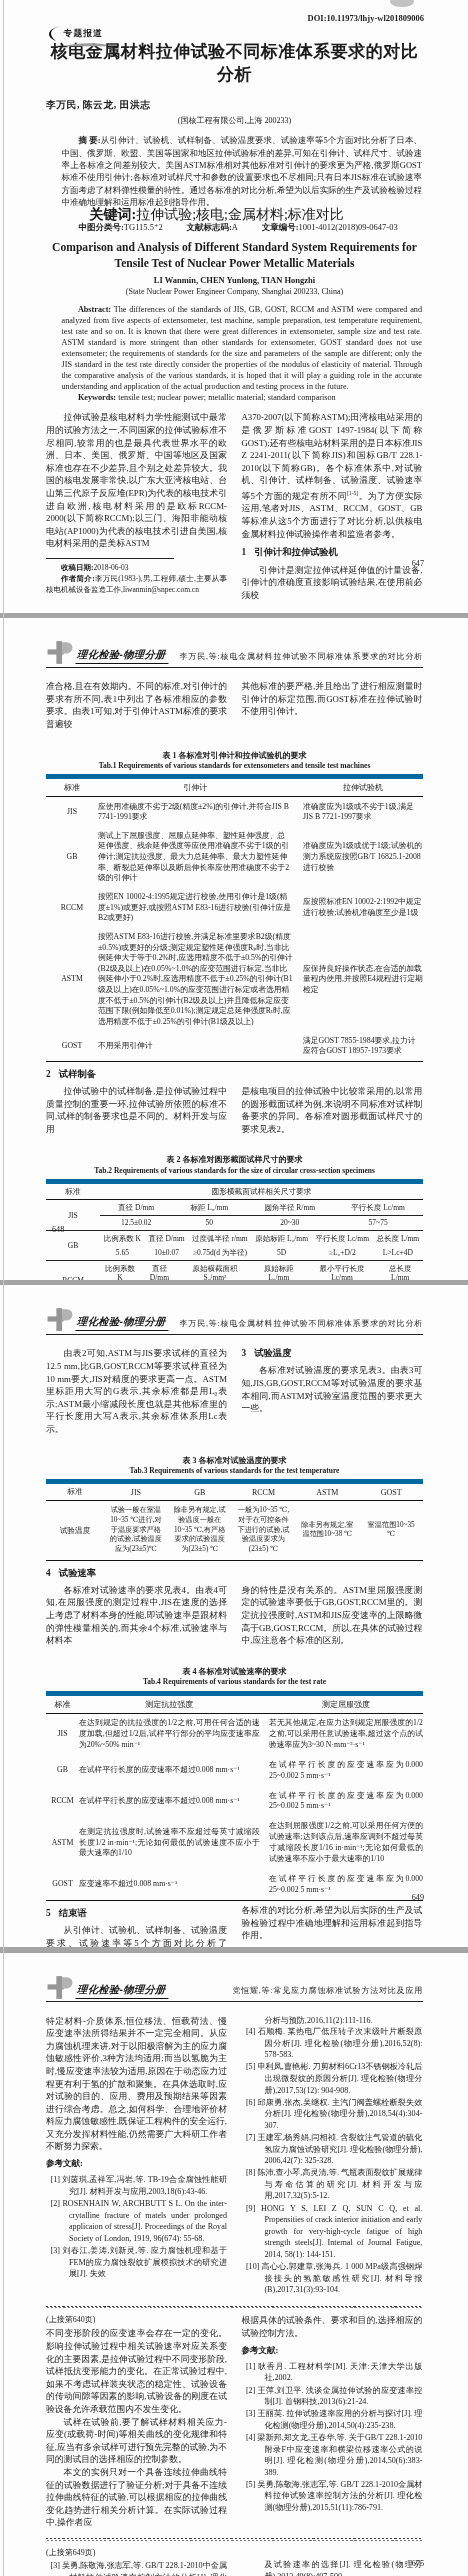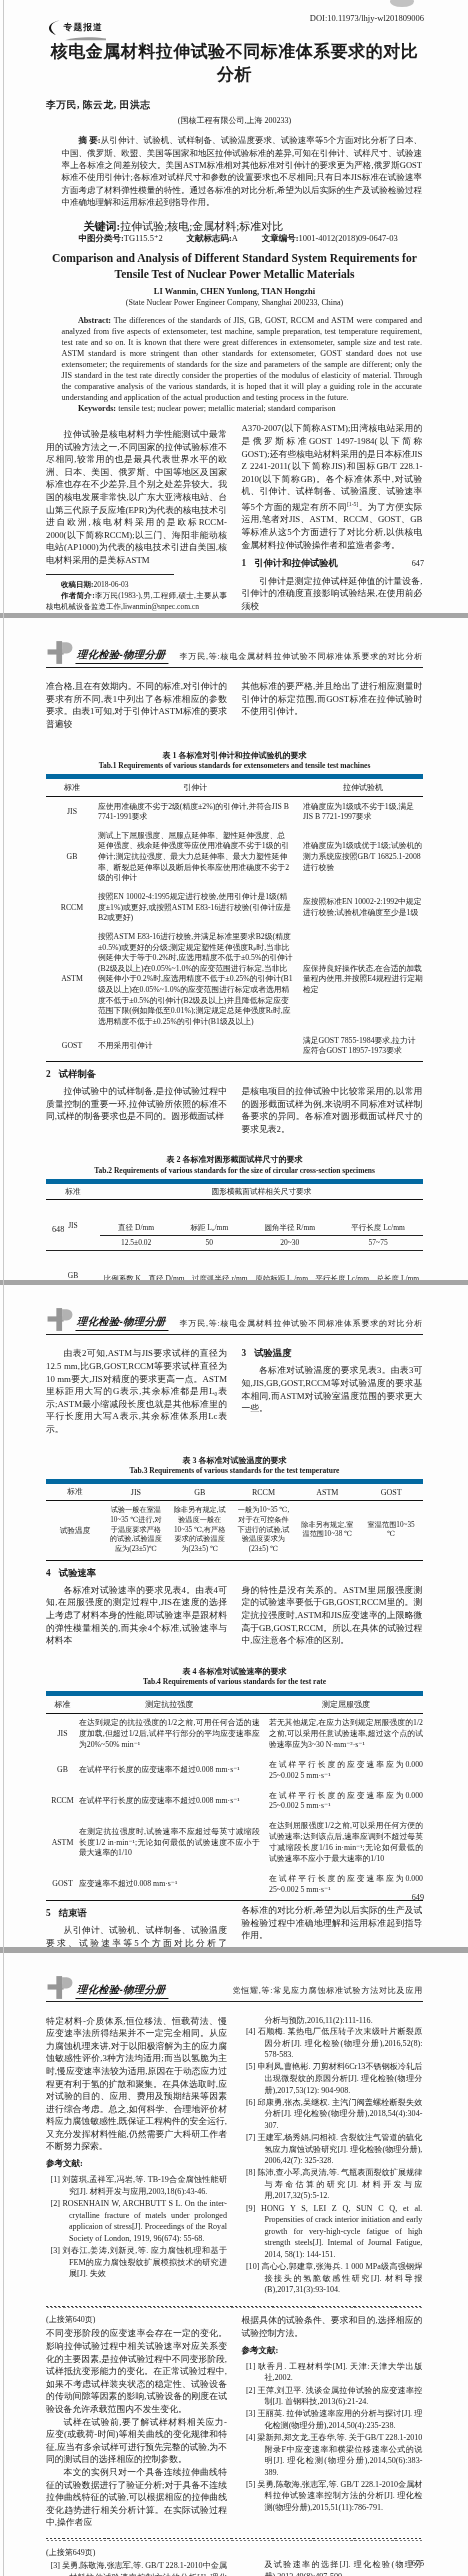--- a/index.html
+++ b/index.html
@@ -8,39 +8,39 @@
   .topstrip{position:absolute;top:0;left:0;right:0;height:1px;background:#cfcfcf;}
   .page{position:relative;width:468px;box-sizing:border-box;background:#fdfdfd;overflow:hidden;padding:0 45px 0 46px;}
   .ph1{height:613px;}.ph2{height:662px;}.ph3{height:662px;}.ph4{height:660px;}
   .page-sep{height:5.2px;background:#a5a5a5;}
   p{margin:0;}
   .ind{text-indent:2em;}
   .body{font-size:8.8px;line-height:12.6px;text-align:justify;}
   .cols{display:flex;gap:14.4px;}
   .col{width:181px;}
   
-  .corner{position:absolute;left:46px;top:19px;display:flex;align-items:center;gap:2.1px;}
+  .corner{position:absolute;left:46px;top:25px;display:flex;align-items:center;gap:2.1px;}
   .corner .ct{font-weight:bold;font-size:8.8px;letter-spacing:1px;}
   .corner .uswoosh{position:absolute;left:17.5px;top:15.5px;}
-  .doi{position:absolute;right:44px;top:13.4px;font-weight:normal;font-size:8.5px;}
+  .doi{position:absolute;right:44px;top:13.4px;font-weight:bold;font-size:8.5px;}
   .blob{position:absolute;top:-4.1px;right:54px;width:24px;height:11.3px;background:#b7b7b7;border-radius:50%;opacity:.85;}
   h1.title{margin:0;padding-top:40px;text-align:center;font-size:17px;line-height:23px;letter-spacing:0.5px;font-weight:bold;}
   .authors{margin-top:13.4px;font-size:9.8px;font-weight:bold;letter-spacing:0.5px;}
   .affil{margin-top:2.6px;text-align:center;font-size:8px;}
   .meta{margin:8.2px 1px 0 15.5px;}
   .cnabs{font-size:8.5px;line-height:12.4px;text-align:justify;text-indent:2em;}
-  .kwline{font-size:11px;line-height:12.4px;text-indent:2em;margin-top:11px;}
+  .kwline{font-size:14px;line-height:12.4px;text-indent:2em;}
   .clcline{font-size:8.5px;line-height:12.4px;text-indent:2em;}
   .clcline .gap{display:inline-block;width:21.6px;}
   h2.entitle{margin:6.2px 0 0;text-align:center;font-size:11.6px;line-height:16px;font-weight:bold;}
   .enauthors{margin-top:3.6px;text-align:center;font-size:8.5px;font-weight:bold;}
   .enaffil{margin-top:1.5px;text-align:center;font-size:8px;}
   .enabs{font-size:8.2px;line-height:11px;text-align:justify;text-indent:2em;margin-top:4.6px;}
   .enkw{font-size:8.2px;line-height:11.3px;text-indent:2em;margin-top:0.5px;}
-  .p1cols{margin-top:7.7px;align-items:flex-end;}
+  .p1cols{margin-top:7.7px;}
   .fnrule{border-top:0.8px solid #222;width:128px;margin:7.7px 0 4.6px;}
   .fn{font-size:7.5px;line-height:10.8px;text-align:justify;text-indent:2em;}
   .fn b{font-weight:bold;}
   .pagenoR{position:absolute;right:44px;bottom:45px;font-size:8.2px;}
   .pagenoL{position:absolute;left:52px;bottom:46px;font-size:8.2px;}
   
   .runhead{display:flex;align-items:flex-end;justify-content:space-between;padding:23px 0 2.6px;border-bottom:1px solid #1f1f1f;}
   .logo{display:flex;align-items:flex-end;gap:1.5px;}
   .logo-text{font-family:"Liberation Sans","DejaVu Sans",sans-serif;font-style:italic;font-weight:bold;font-size:10.3px;letter-spacing:0.3px;transform:skewX(-4deg);border-bottom:1.5px solid #111;padding:0 3.1px 1px 1px;}
   .rh-text{font-size:8px;letter-spacing:0.8px;padding-bottom:2.1px;}
@@ -62,21 +62,21 @@
   .t1c2{flex:1;}
   
   .t2head{display:flex;border-bottom:0.6px solid #111;padding:2.6px 0;font-size:7.7px;}
   .t2h0{width:54px;text-align:center;flex:none;}
   .t2h1{flex:1;text-align:center;}
   .t2block{display:flex;align-items:center;border-bottom:0.5px solid #222;font-size:7.5px;}
   .t2block:last-child{border-bottom:none;}
   .t2label{width:54px;flex:none;text-align:center;}
   .t2rows{flex:1;display:flex;}
   .t2col{flex:1 1 auto;text-align:center;}
-  .t2col .pn{padding:2.6px 1.5px;line-height:9.3px;margin-top:20px;}
+  .t2col .pn{padding:2.6px 1.5px;line-height:9.3px;}
   .t2col .pv{padding:2.1px 1.5px 3.1px;line-height:9.3px;}
   .t2block.wline .pn{border-bottom:0.5px solid #222;}
   
   .t3row{display:flex;align-items:center;padding:4.6px 0;font-size:7.2px;line-height:9.8px;}
   .t3c0{width:58px;flex:none;text-align:center;font-size:7.7px;}
   .t3c{flex:1;text-align:center;padding:0 3.6px;}
   
   .t4row{display:flex;align-items:center;padding:4.6px 0;font-size:7.8px;line-height:10.8px;}
   .t4c0{width:33px;flex:none;text-align:center;}
   .t4c1{width:190px;flex:none;padding-right:9.3px;box-sizing:border-box;text-align:justify;}
@@ -205,21 +205,21 @@
             <div class="t1c0">GOST</div>
             <div class="t1c1">不用采用引伸计</div>
             <div class="t1c2">满足GOST 7855-1984要求,拉力计应符合GOST 18957-1973要求</div>
           </div>
         </div>
     </div>
 
     <h3 class="sec"><span class="secno">2</span><span>试样制备</span></h3>
     <div class="cols">
       <div class="col">
-          <p class="body ind">拉伸试验中的试样制备,是拉伸试验过程中质量控制的重要一环,拉伸试验所依照的标准不同,试样的制备要求也是不同的。圆形截面试样</p>
+          <p class="body ind">拉伸试验中的试样制备,是拉伸试验过程中质量控制的重要一环,拉伸试验所依照的标准不同,试样的制备要求也是不同的。材料开发与应用</p>
         </div>
       <div class="col">
           <p class="body">是核电项目的拉伸试验中比较常采用的,以常用的圆形截面试样为例,来说明不同标准对试样制备要求的异同。各标准对圆形截面试样尺寸的要求见表2。</p>
         </div>
     </div>
 
     <p class="cap-cn">表 2  各标准对圆形截面试样尺寸的要求</p>
     <p class="cap-en">Tab.2  Requirements of various standards for the size of circular cross-section specimens</p>
     <div class="tbl">
       <div class="t2head">

